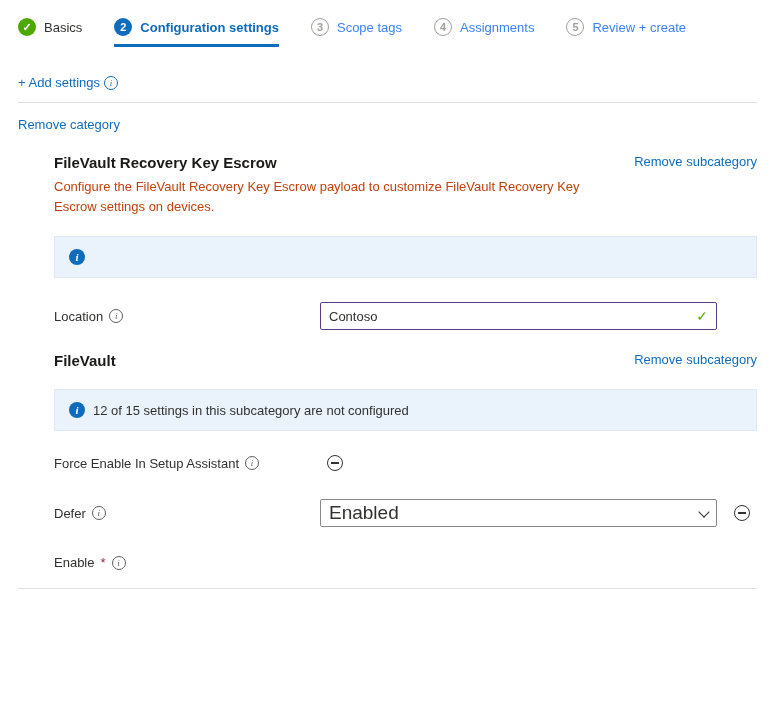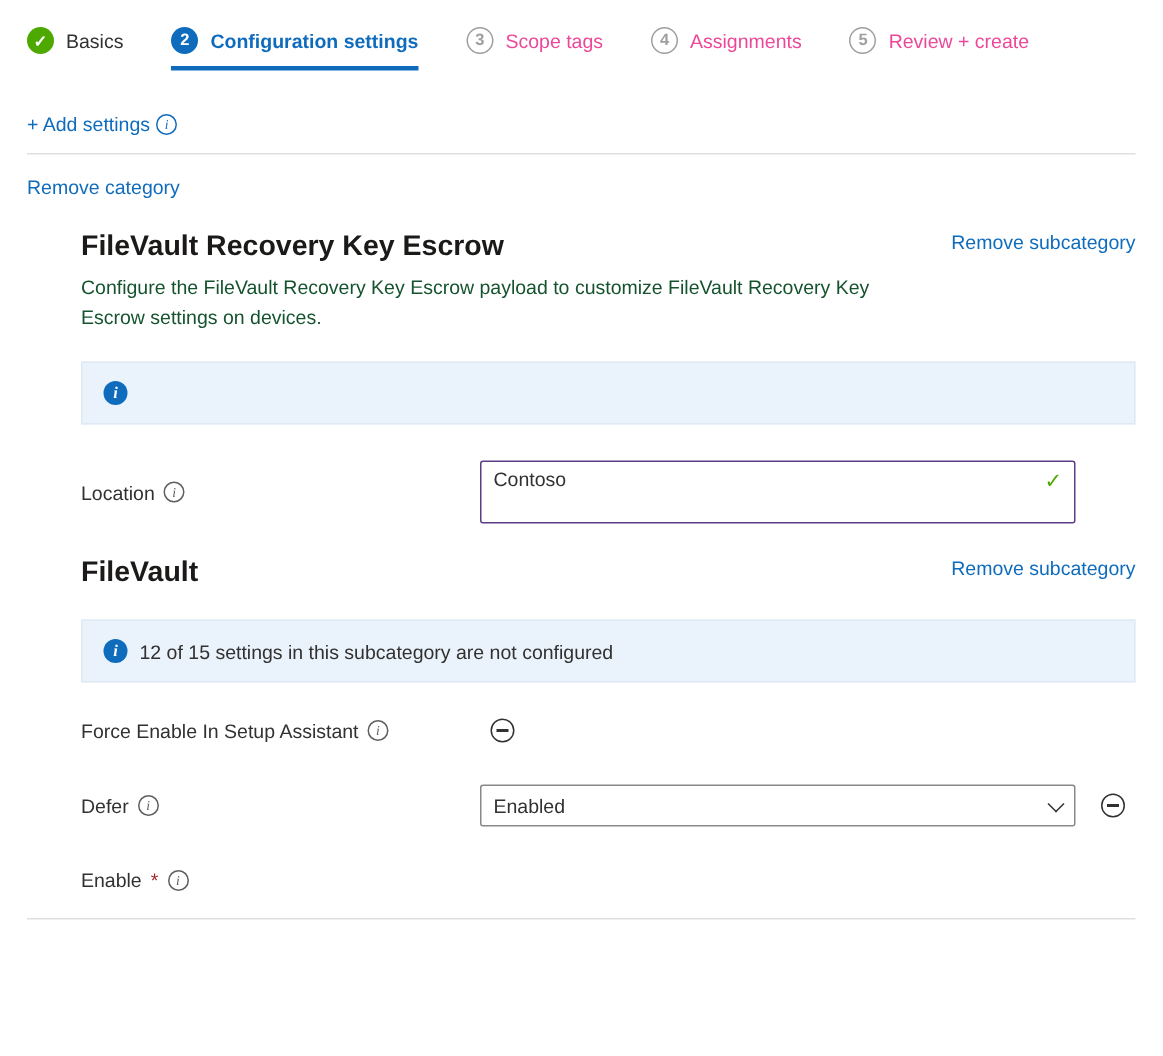--- a/index.html
+++ b/index.html
@@ -38,21 +38,21 @@
       width: 18px; height: 18px; border-radius: 50%;
       display: inline-flex; align-items: center; justify-content: center;
       font-size: 11px; font-weight: 600;
       border: 1px solid #a19f9d;
       color: #a19f9d;
       background: #fff;
     }
     .step.active .step-badge { background: #0f6cbd; color: #fff; border: none; }
     .step.done { color: #323130; }
     .step-label { font-size: 13px; }
-    .step.pending .step-label { color: #ec4899; }
+    .step.pending .step-label { color: #3b82f6; }
 
     
     .link {
       color: #0f6cbd;
       font-size: 13px;
       cursor: pointer;
       display: inline-flex;
       align-items: center;
       gap: 4px;
     }
@@ -84,22 +84,22 @@
 
     
     .subcat {
       padding-left: 36px;
       margin-bottom: 12px;
     }
     .subcat-row {
       display: flex; justify-content: space-between; align-items: flex-start;
       margin: 8px 0 4px 0;
     }
-    .subcat-title { font-size: 19px; font-weight: 700; color: #1b1a19; }
-    .subcat-desc { font-size: 13px; color: #14532d; margin-top: 6px; line-height: 1.5; max-width: 560px;}
+    .subcat-title { font-size: 15px; font-weight: 700; color: #1b1a19; }
+    .subcat-desc { font-size: 13px; color: #c2410c; margin-top: 6px; line-height: 1.5; max-width: 560px;}
 
     
     .info-banner {
       display: flex; align-items: center; gap: 8px;
       background: #eaf3fb;
       padding: 12px 14px;
       border: 1px solid #dfe9f3;
       font-size: 13px;
       margin: 20px 0 18px 0;
     }
@@ -125,32 +125,32 @@
     .setting-control { flex: 1; display: flex; align-items: center; gap: 10px;}
     .setting-tail { flex: 0 0 30px; display:flex; justify-content:center; }
     .required { color: #a4262c; }
 
     .text-input {
       width: 100%;
       border: 1px solid #8a8886;
       border-radius: 2px;
       padding: 4px 8px;
       font-size: 13px;
-      height: 42px;
-      display: flex; align-items: flex-start; justify-content: space-between;
+      height: 28px;
+      display: flex; align-items: center; justify-content: space-between;
       background: #fff;
     }
     .text-input.valid { border-color: #5b3d87; }
     .check { color: #4da900; font-size: 14px; }
     .select {
       width: 100%;
       border: 1px solid #8a8886;
       border-radius: 2px;
       padding: 4px 8px;
-      font-size: 13px;
+      font-size: 19px;
       height: 28px;
       display: flex; align-items: center; justify-content: space-between;
       background: #fff;
       cursor: pointer;
     }
     .chev-down {
       width: 8px; height: 8px;
       border-right: 1.2px solid #323130;
       border-bottom: 1.2px solid #323130;
       transform: rotate(45deg);

